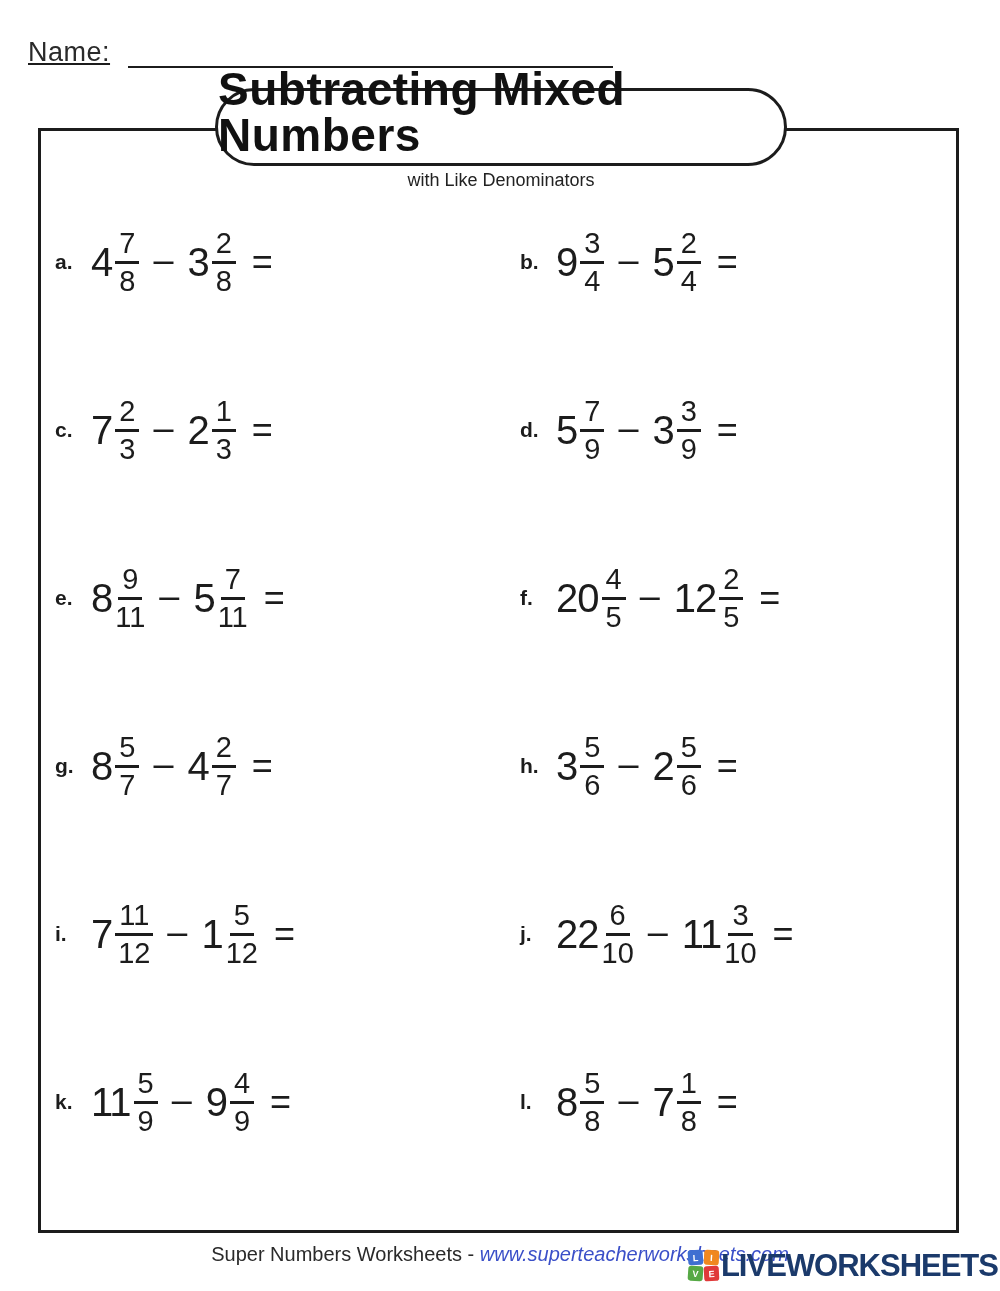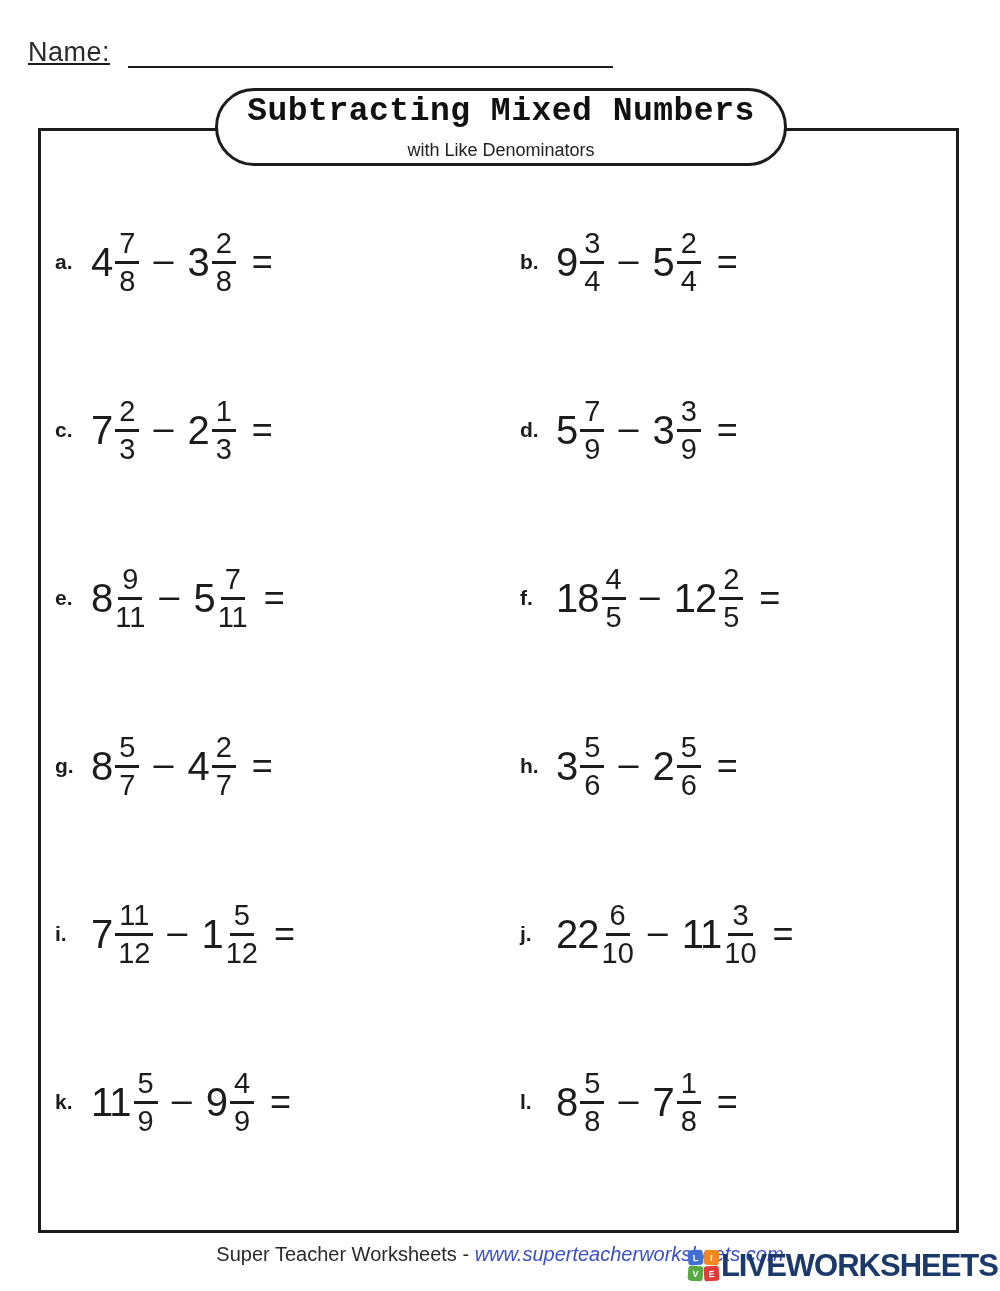--- a/index.html
+++ b/index.html
@@ -33,21 +33,21 @@
   .title-pill {
     position:absolute; left:215px; top:88px;
     width:572px; height:78px;
     background:#ffffff;
     border:3.5px solid #1c1c1c;
     border-radius:44px;
     box-sizing:border-box;
     display:flex; flex-direction:column; align-items:center; justify-content:center;
     z-index:2;
   }
-  .title-main { font-size:33px; font-weight:700; letter-spacing:0.5px; color:#111; line-height:1;font-family:Liberation Mono, monospace; }
+  .title-main { font-size:46px; font-weight:700; letter-spacing:0.5px; color:#111; line-height:1; }
   .title-sub  { font-size:18px; color:#222; margin-top:13px; line-height:1; }
 
   
   .problems {
     position:absolute; left:38px; top:178px;
     width:921px;
     display:flex;
   }
   .col { display:flex; flex-direction:column; }
   .col-left  { width:455px; padding-left:17px; }
@@ -291,21 +291,21 @@
         </span>
       </span>
       <span class="op-equals">=</span>
     </span>
   </div>
 
   <div class="prob">
     <span class="prob-letter">f.</span>
     <span class="expr">
       <span class="mixed">
-        <span class="whole">18</span>
+        <span class="whole">20</span>
         <span class="frac">
           <span class="num">4</span>
           <span class="den">5</span>
         </span>
       </span>
       <span class="op-minus">–</span>
       <span class="mixed">
         <span class="whole">12</span>
         <span class="frac">
           <span class="num">2</span>
@@ -378,21 +378,21 @@
           <span class="den">8</span>
         </span>
       </span>
       <span class="op-equals">=</span>
     </span>
   </div>
 </div>
   </div>
 
   <div class="footer">
-    <span>Super Teacher Worksheets - </span><a href="#" class="footer-link" style="color: rgb(58, 79, 200);">www.superteacherworksheets.com</a>
+    <span>Super Numbers Worksheets - </span><a href="#" class="footer-link" style="color: rgb(58, 79, 200);">www.superteacherworksheets.com</a>
   </div>
 
   <div class="lw-logo">
     <span class="lw-icon">
         <span class="lw-sq" style="background: rgb(63, 111, 209);">L</span>
         <span class="lw-sq" style="background: rgb(240, 136, 31);">I</span>
         <span class="lw-sq" style="background: rgb(86, 169, 69);">V</span>
         <span class="lw-sq" style="background: rgb(224, 58, 58);">E</span>
       </span>
     <span class="lw-text" style="color: rgb(27, 58, 107);">LIVEWORKSHEETS</span>

